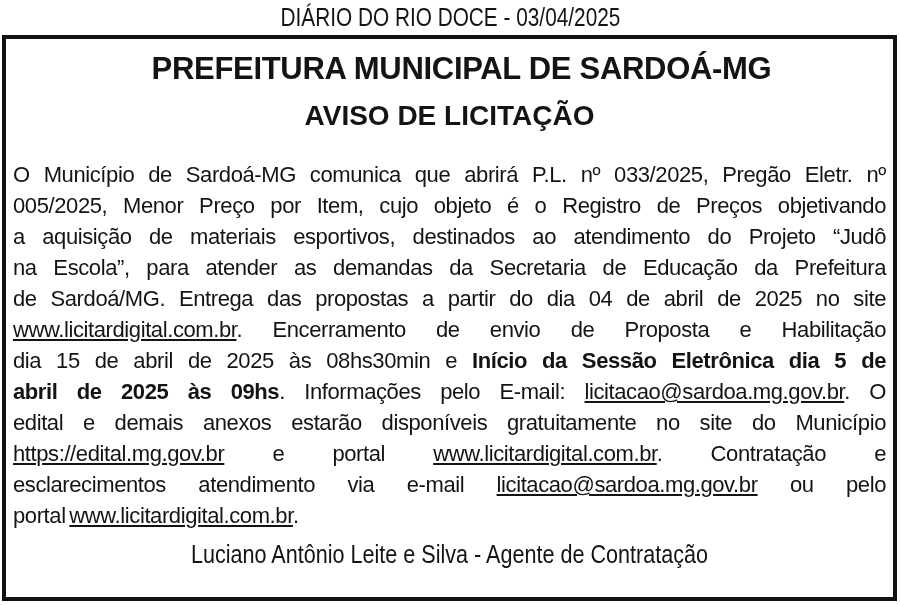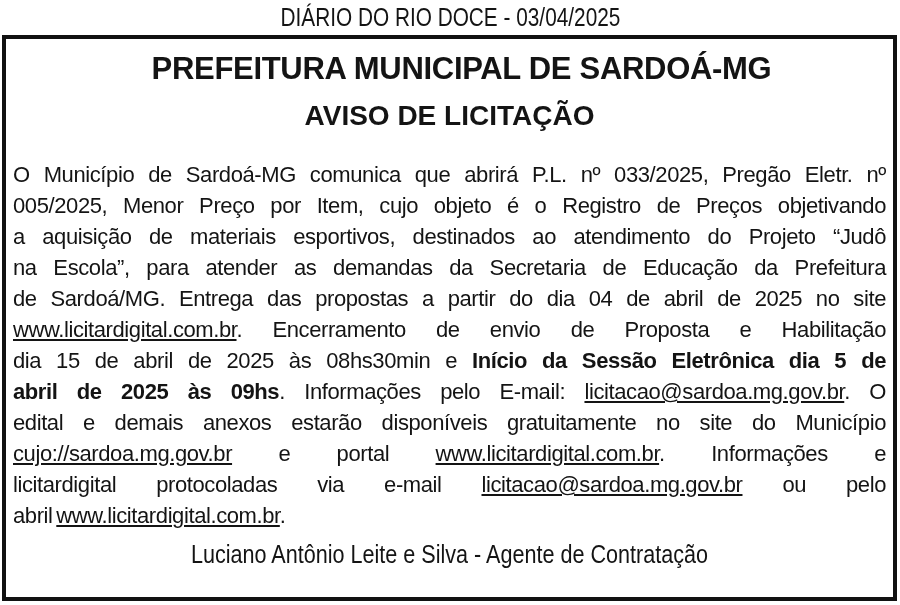--- a/index.html
+++ b/index.html
@@ -117,23 +117,23 @@
     <div class="notice-body">
         <div class="line"><span>O Município de Sardoá-MG comunica que abrirá P.L. nº 033/2025, Pregão Eletr. nº</span></div>
         <div class="line"><span>005/2025, Menor Preço por Item, cujo objeto é o Registro de Preços objetivando</span></div>
         <div class="line"><span>a aquisição de materiais esportivos, destinados ao atendimento do Projeto “Judô</span></div>
         <div class="line"><span>na Escola”, para atender as demandas da Secretaria de Educação da Prefeitura</span></div>
         <div class="line"><span>de Sardoá/MG. Entrega das propostas a partir do dia 04 de abril de 2025 no site</span></div>
         <div class="line"><span class="u">www.licitardigital.com.br</span><span>. Encerramento de envio de Proposta e Habilitação</span></div>
         <div class="line"><span>dia 15 de abril de 2025 às 08hs30min e </span><span class="b">Início da Sessão Eletrônica dia 5 de</span></div>
         <div class="line"><span class="b">abril de 2025 às 09hs</span><span>. Informações pelo E-mail: </span><span class="u">licitacao@sardoa.mg.gov.br</span><span>. O</span></div>
         <div class="line"><span>edital e demais anexos estarão disponíveis gratuitamente no site do Município</span></div>
-        <div class="line"><span class="u">cujo://sardoa.mg.gov.br</span><span> e portal </span><span class="u">www.licitardigital.com.br</span><span>. Informações e</span></div>
-        <div class="line"><span>licitardigital protocoladas via e-mail </span><span class="u">licitacao@sardoa.mg.gov.br</span><span> ou pelo</span></div>
-        <div class="line last"><span>abril </span><span class="u">www.licitardigital.com.br</span><span>.</span></div>
+        <div class="line"><span class="u">https://edital.mg.gov.br</span><span> e portal </span><span class="u">www.licitardigital.com.br</span><span>. Contratação e</span></div>
+        <div class="line"><span>esclarecimentos atendimento via e-mail </span><span class="u">licitacao@sardoa.mg.gov.br</span><span> ou pelo</span></div>
+        <div class="line last"><span>portal </span><span class="u">www.licitardigital.com.br</span><span>.</span></div>
       </div>
 
     <div class="signature">
       <span class="condensed">Luciano Antônio Leite e Silva - Agente de Contratação</span>
     </div>
 
   </div>
 
 </div>
 

